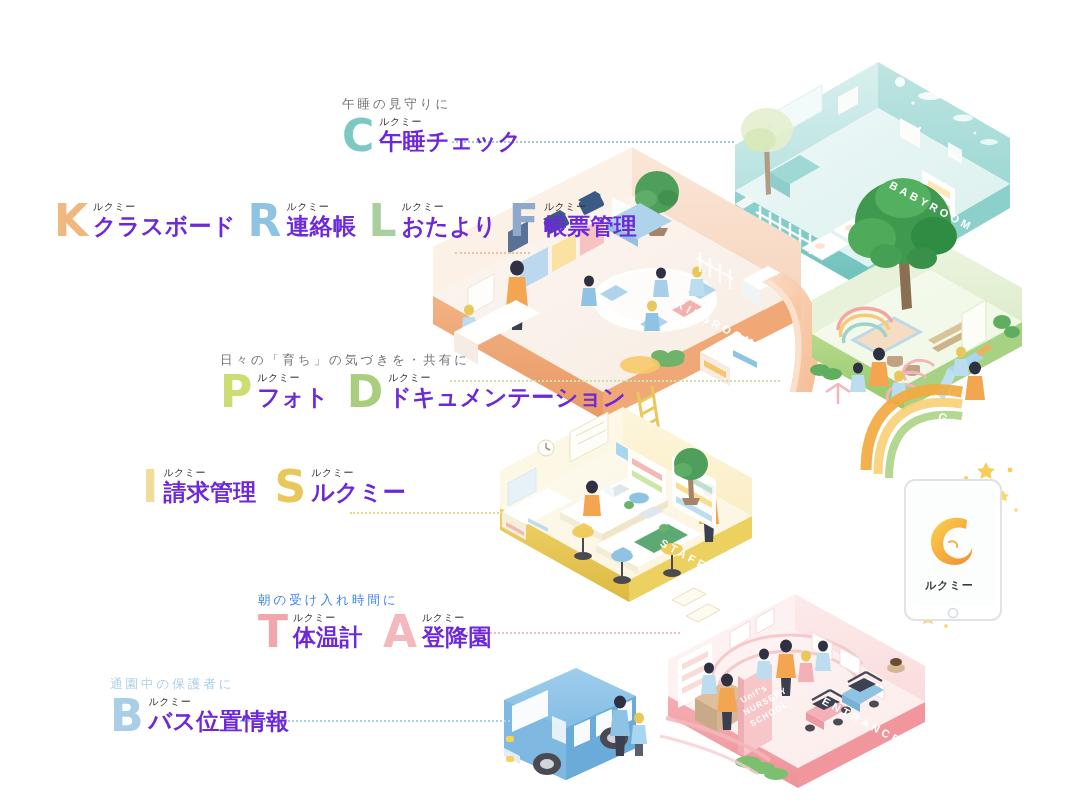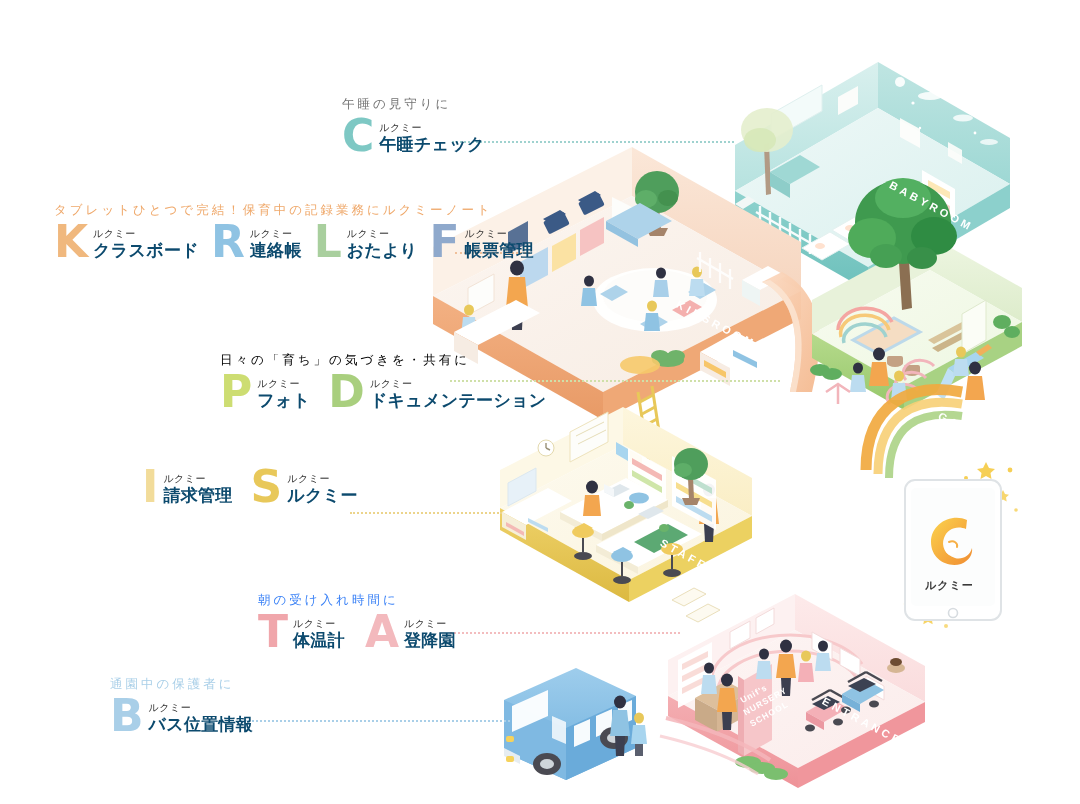--- a/index.html
+++ b/index.html
@@ -20,21 +20,21 @@
   }
   .lg-items{display:flex;align-items:flex-end;gap:14px;}
   .svc{display:flex;align-items:flex-end;gap:5px;white-space:nowrap;}
   .svc-mark{
     font-size:44px;line-height:0.86;font-weight:700;
     font-family:"DejaVu Sans",sans-serif;
     display:block;
   }
   .svc-text{display:flex;flex-direction:column;line-height:1;padding-bottom:2px;}
   .svc-sub{font-size:10px;letter-spacing:0.5px;color:#2f2f2f;margin-bottom:3px;}
-  .svc-name{font-size:17px;font-weight:700;color:#0c4a6e;letter-spacing:0.3px;}
+  .svc-name{font-size:23px;font-weight:700;color:#6d28d9;letter-spacing:0.3px;}
 
   
   .dotline{
     position:absolute;height:0;border-top:2px dotted #9fd2cf;
   }
   .dotline.c-orange{border-top-color:#f0c09a;}
   .dotline.c-green{border-top-color:#cfe0a8;}
   .dotline.c-yellow{border-top-color:#ecd48b;}
   .dotline.c-pink{border-top-color:#f3bcbe;}
   .dotline.c-blue{border-top-color:#a9cfe8;}
@@ -699,21 +699,20 @@
         <span class="svc-mark" style="color: rgb(126, 200, 196);">C</span>
         <span class="svc-text">
           <span class="svc-sub">ルクミー</span>
           <span class="svc-name">午睡チェック</span>
         </span>
       </div>
     </div>
   </div>
 
   <div class="labelgroup" style="left:54px;top:202px;">
-    <div class="lg-head" style="color: rgb(239, 168, 106);">タブレットひとつで完結！保育中の記録業務にルクミーノート</div>
     <div class="lg-items" style="gap:12px;">
       <div class="svc">
         <span class="svc-mark" style="color: rgb(240, 184, 126);">K</span>
         <span class="svc-text">
           <span class="svc-sub">ルクミー</span>
           <span class="svc-name">クラスボード</span>
         </span>
       </div>
       <div class="svc">
         <span class="svc-mark" style="color: rgb(143, 195, 227);">R</span>
@@ -733,21 +732,21 @@
         <span class="svc-mark" style="color: rgb(143, 169, 204);">F</span>
         <span class="svc-text">
           <span class="svc-sub">ルクミー</span>
           <span class="svc-name">帳票管理</span>
         </span>
       </div>
     </div>
   </div>
 
   <div class="labelgroup" style="left:220px;top:352px;">
-    <div class="lg-head" style="color: #000000;">日々の「育ち」の気づきを・共有に</div>
+    <div class="lg-head" style="color: #737373;">日々の「育ち」の気づきを・共有に</div>
     <div class="lg-items" style="gap:18px;">
       <div class="svc">
         <span class="svc-mark" style="color: rgb(205, 221, 114);">P</span>
         <span class="svc-text">
           <span class="svc-sub">ルクミー</span>
           <span class="svc-name">フォト</span>
         </span>
       </div>
       <div class="svc">
         <span class="svc-mark" style="color: rgb(169, 207, 126);">D</span>

